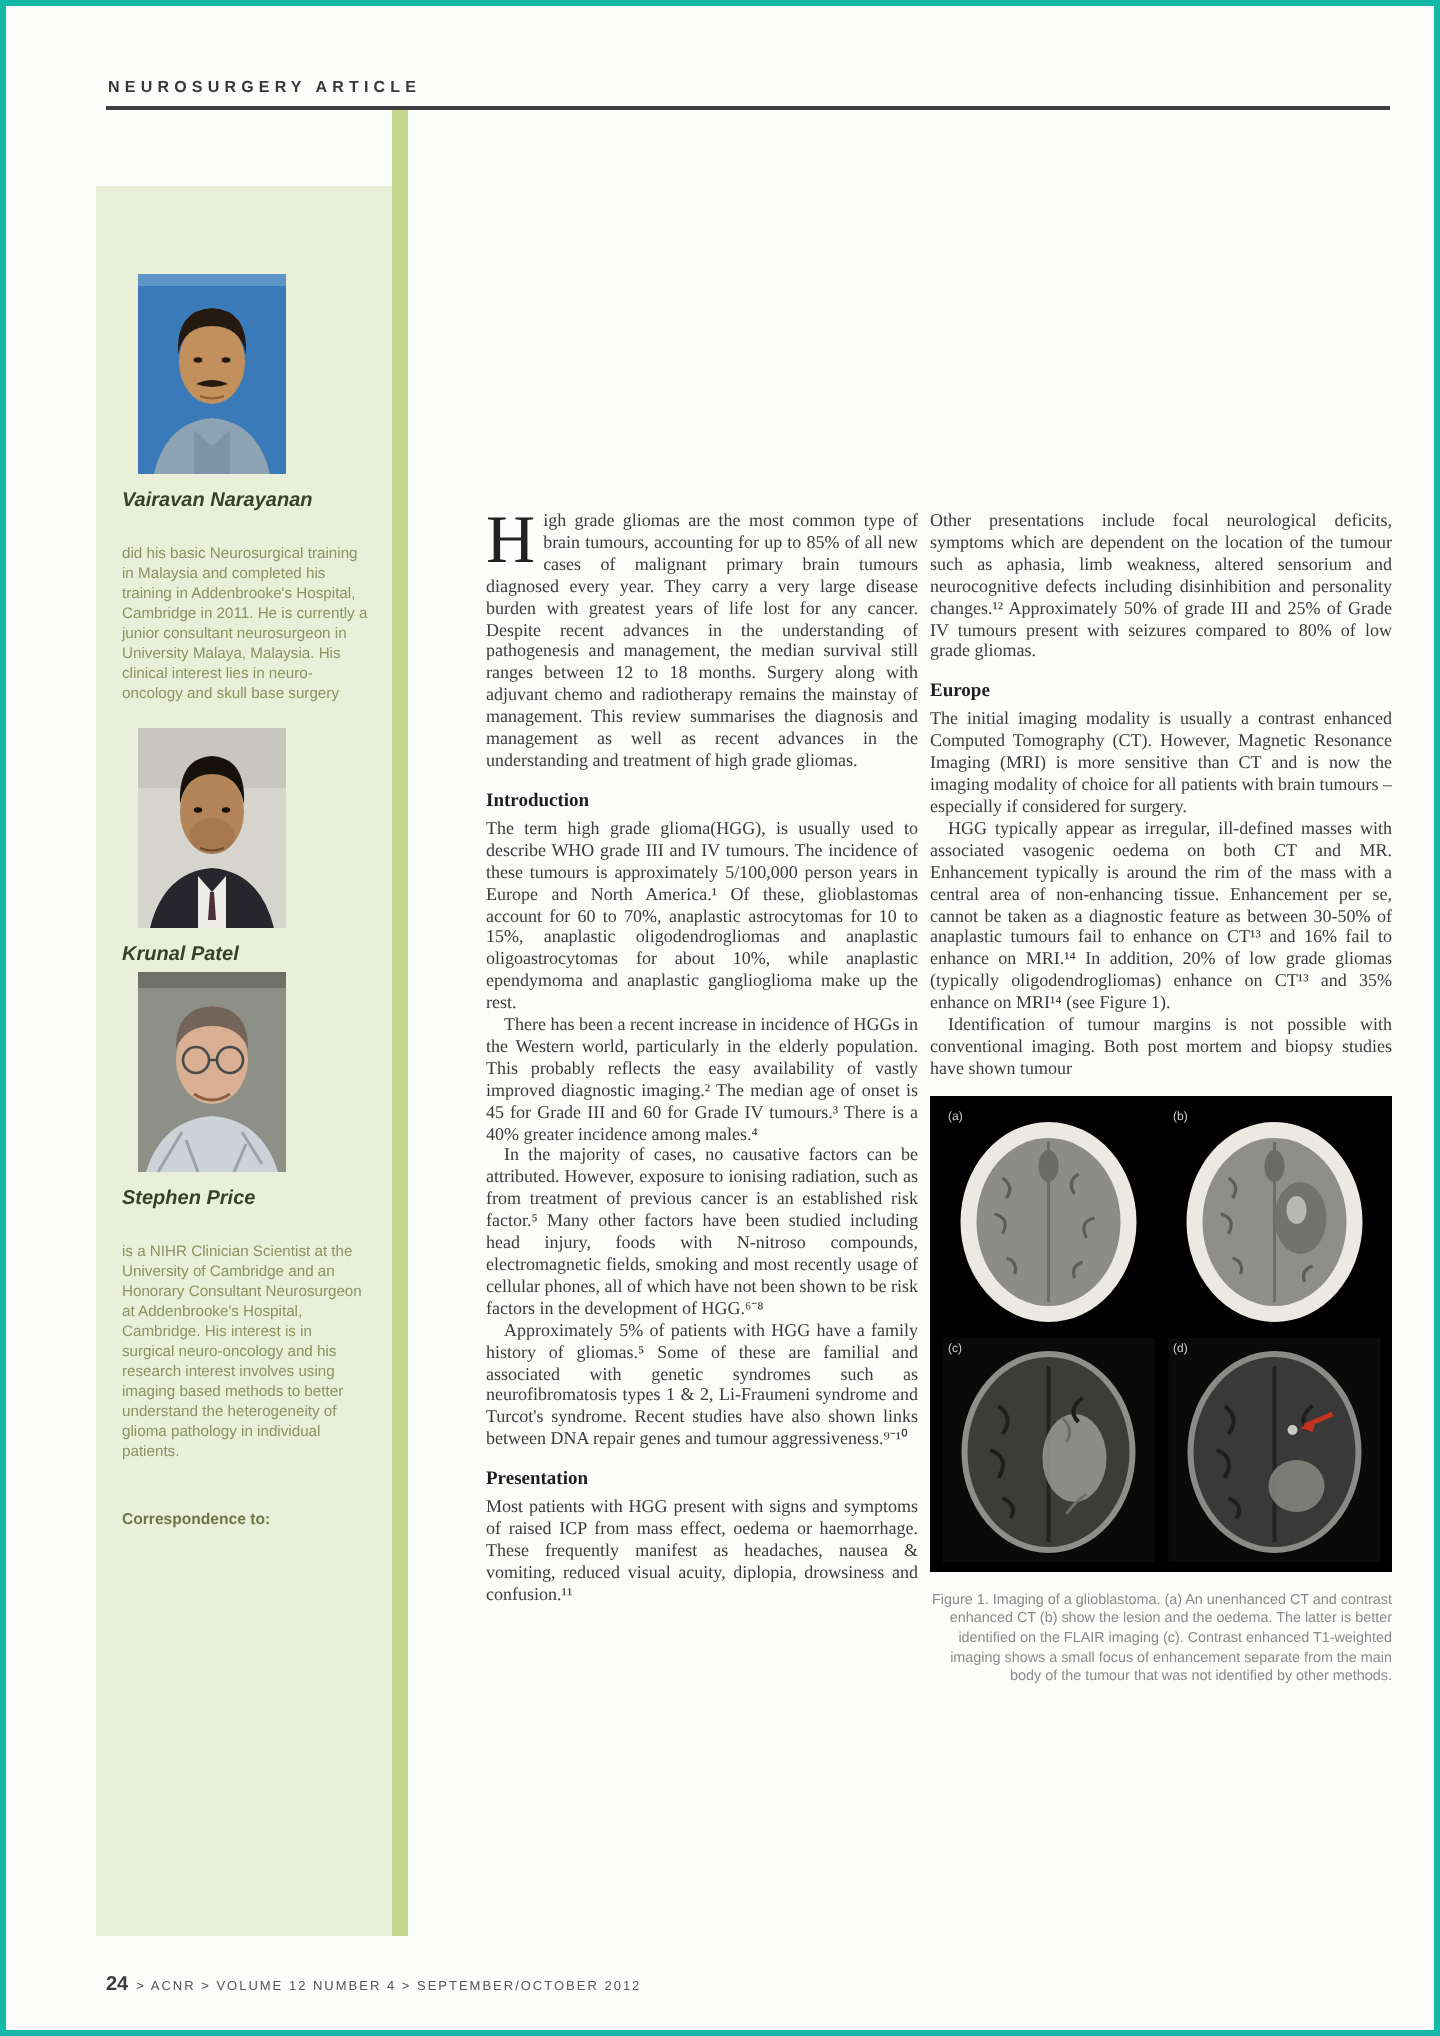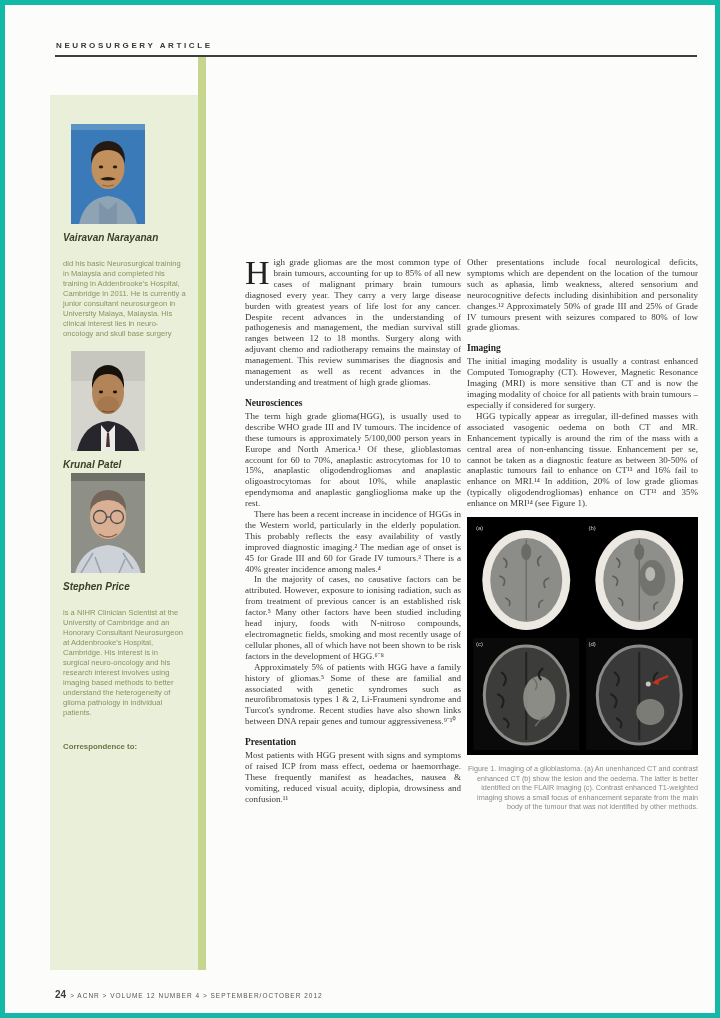--- a/index.html
+++ b/index.html
@@ -1,23 +1,23 @@
 <!DOCTYPE html>
 <html><head>
 <meta charset="utf-8">
 <style>
   * { margin:0; padding:0; box-sizing:border-box; }
   html,body { width:720px; height:1018px; background:#ffffff; }
-  .page { position:absolute; inset:0; width:720px; height:1018px; background:#fcfcfa; border:5px solid #14b8a6; overflow:hidden; font-family:"Liberation Sans", sans-serif; }
+  .page { position:absolute; inset:0; width:720px; height:1018px; background:#fcfcfa; border:3px solid #14b8a6; overflow:hidden; font-family:"Liberation Sans", sans-serif; }
 
   .header-label { position:absolute; left:51px; top:36px; font-size:8px; font-weight:bold; letter-spacing:2.6px; color:#38383a; }
   .header-rule { position:absolute; left:50px; top:50px; width:642px; height:2px; background:#3e3e40; }
   .accent-stripe { position:absolute; left:193px; top:52px; width:8px; height:913px; background:#c6d68e; }
 
-  .sidebar { position:absolute; left:45px; top:90px; width:148px; height:875px; background:#e9efd9; padding-top:29px; }
+  .sidebar { position:absolute; left:45px; top:90px; width:148px; height:875px; background:#e9efd9; padding-top:44px; }
   .photo { width:74px; height:100px; margin:0 0 8px 21px; display:block; }
   .photo svg { display:block; width:74px; height:100px; }
   .author-name { font-style:italic; font-weight:bold; font-size:10px; color:#3a4028; margin:2px 13px 3px 13px; }
   .author-bio { font-size:7.6px; line-height:10px; color:#8b9362; margin:16px 12px 12px 13px; }
   .corr-heading { font-weight:bold; font-size:7.8px; color:#6d7547; margin:24px 13px 2px 13px; }
   .corr-lines { font-size:7.6px; line-height:10px; color:#8b9362; margin:0 12px 0 13px; white-space:pre-line; }
 
   .article-title { position:absolute; left:240px; top:82px; width:470px; font-size:35px; line-height:46px; font-weight:300; color:#474747; white-space:pre-line; letter-spacing:0.2px; }
 
   .col { position:absolute; top:252px; font-family:"Liberation Serif", serif; }
@@ -99,34 +99,35 @@
     </span>
     <div class="author-name">Stephen Price</div>
     <div class="author-bio">is a NIHR Clinician Scientist at the University of Cambridge and an Honorary Consultant Neurosurgeon at Addenbrooke's Hospital, Cambridge. His interest is in surgical neuro-oncology and his research interest involves using imaging based methods to better understand the heterogeneity of glioma pathology in individual patients.</div>
 
     <div class="corr-heading">Correspondence to:</div>
   </div>
 
 
   <div class="col col1">
     <p class="lead"><span class="dropcap">H</span><span>igh grade gliomas are the most common type of brain tumours, accounting for up to 85% of all new cases of malignant primary brain tumours diagnosed every year. They carry a very large disease burden with greatest years of life lost for any cancer. Despite recent advances in the understanding of pathogenesis and management, the median survival still ranges between 12 to 18 months. Surgery along with adjuvant chemo and radiotherapy remains the mainstay of management. This review summarises the diagnosis and management as well as recent advances in the understanding and treatment of high grade gliomas.</span></p>
-    <h3>Neurosciences</h3>
+    <h3>Introduction</h3>
     <p>The term high grade glioma(HGG), is usually used to describe WHO grade III and IV tumours. The incidence of these tumours is approximately 5/100,000 person years in Europe and North America.¹ Of these, glioblastomas account for 60 to 70%, anaplastic astrocytomas for 10 to 15%, anaplastic oligodendrogliomas and anaplastic oligoastrocytomas for about 10%, while anaplastic ependymoma and anaplastic ganglioglioma make up the rest.</p>
     <p class="ind">There has been a recent increase in incidence of HGGs in the Western world, particularly in the elderly population. This probably reflects the easy availability of vastly improved diagnostic imaging.² The median age of onset is 45 for Grade III and 60 for Grade IV tumours.³ There is a 40% greater incidence among males.⁴</p>
     <p class="ind">In the majority of cases, no causative factors can be attributed. However, exposure to ionising radiation, such as from treatment of previous cancer is an established risk factor.⁵ Many other factors have been studied including head injury, foods with N-nitroso compounds, electromagnetic fields, smoking and most recently usage of cellular phones, all of which have not been shown to be risk factors in the development of HGG.⁶⁻⁸</p>
     <p class="ind">Approximately 5% of patients with HGG have a family history of gliomas.⁵ Some of these are familial and associated with genetic syndromes such as neurofibromatosis types 1 &amp; 2, Li-Fraumeni syndrome and Turcot's syndrome. Recent studies have also shown links between DNA repair genes and tumour aggressiveness.⁹⁻¹⁰</p>
     <h3>Presentation</h3>
     <p>Most patients with HGG present with signs and symptoms of raised ICP from mass effect, oedema or haemorrhage. These frequently manifest as headaches, nausea &amp; vomiting, reduced visual acuity, diplopia, drowsiness and confusion.¹¹</p>
   </div>
 
   <div class="col col2">
     <p>Other presentations include focal neurological deficits, symptoms which are dependent on the location of the tumour such as aphasia, limb weakness, altered sensorium and neurocognitive defects including disinhibition and personality changes.¹² Approximately 50% of grade III and 25% of Grade IV tumours present with seizures compared to 80% of low grade gliomas.</p>
-    <h3>Imaging</h3>
+    <h3>Europe</h3>
     <p>The initial imaging modality is usually a contrast enhanced Computed Tomography (CT). However, Magnetic Resonance Imaging (MRI) is more sensitive than CT and is now the imaging modality of choice for all patients with brain tumours – especially if considered for surgery.</p>
     <p class="ind">HGG typically appear as irregular, ill-defined masses with associated vasogenic oedema on both CT and MR. Enhancement typically is around the rim of the mass with a central area of non-enhancing tissue. Enhancement per se, cannot be taken as a diagnostic feature as between 30-50% of anaplastic tumours fail to enhance on CT¹³ and 16% fail to enhance on MRI.¹⁴ In addition, 20% of low grade gliomas (typically oligodendrogliomas) enhance on CT¹³ and 35% enhance on MRI¹⁴ (see Figure 1).</p>
+    <p class="ind">Identification of tumour margins is not possible with conventional imaging. Both post mortem and biopsy studies have shown tumour</p>
 
     <div class="figure-box">
       <div class="panel">
         <svg viewBox="0 0 106 112">
           <rect width="106" height="112" fill="#000"></rect>
           <ellipse cx="53" cy="58" rx="44" ry="50" fill="#ece9e2"></ellipse>
           <ellipse cx="53" cy="58" rx="36" ry="42" fill="#8c8c88"></ellipse>
           <line x1="53" y1="18" x2="53" y2="98" stroke="#6c6c68" stroke-width="1.5"></line>
           <path d="M30 36 q6 4 2 10 M26 54 q8 2 4 10 M32 76 q6 2 4 8 M68 34 q-6 4 -2 10 M76 56 q-8 2 -4 10 M70 78 q-6 2 -4 8" stroke="#5c5c58" stroke-width="1.6" fill="none"></path>
           <ellipse cx="53" cy="30" rx="5" ry="8" fill="#6a6a66"></ellipse>

